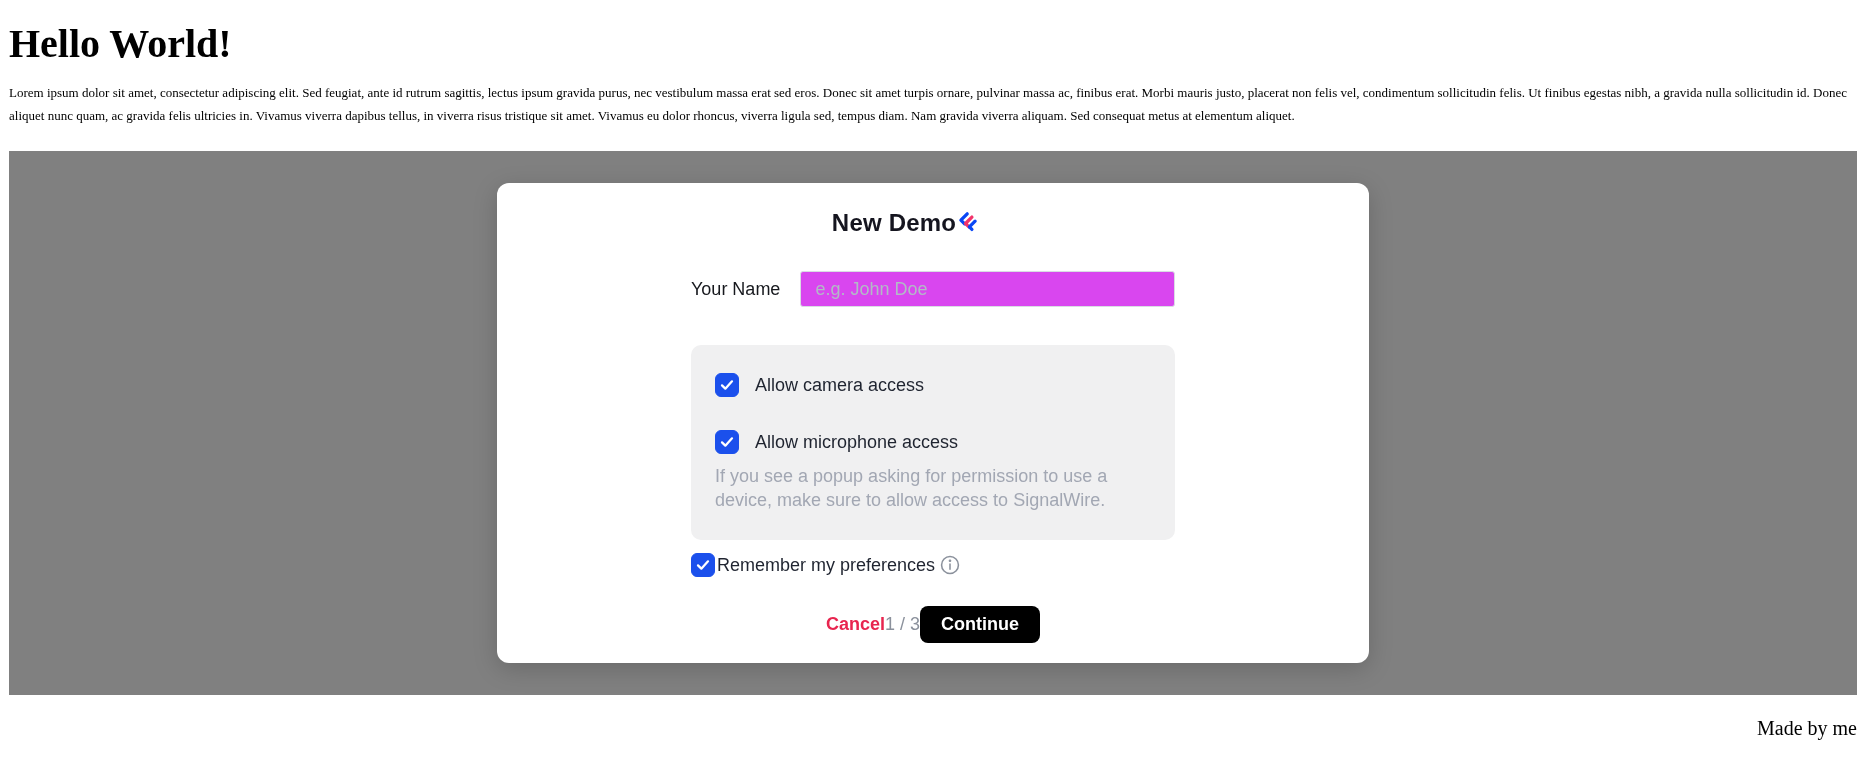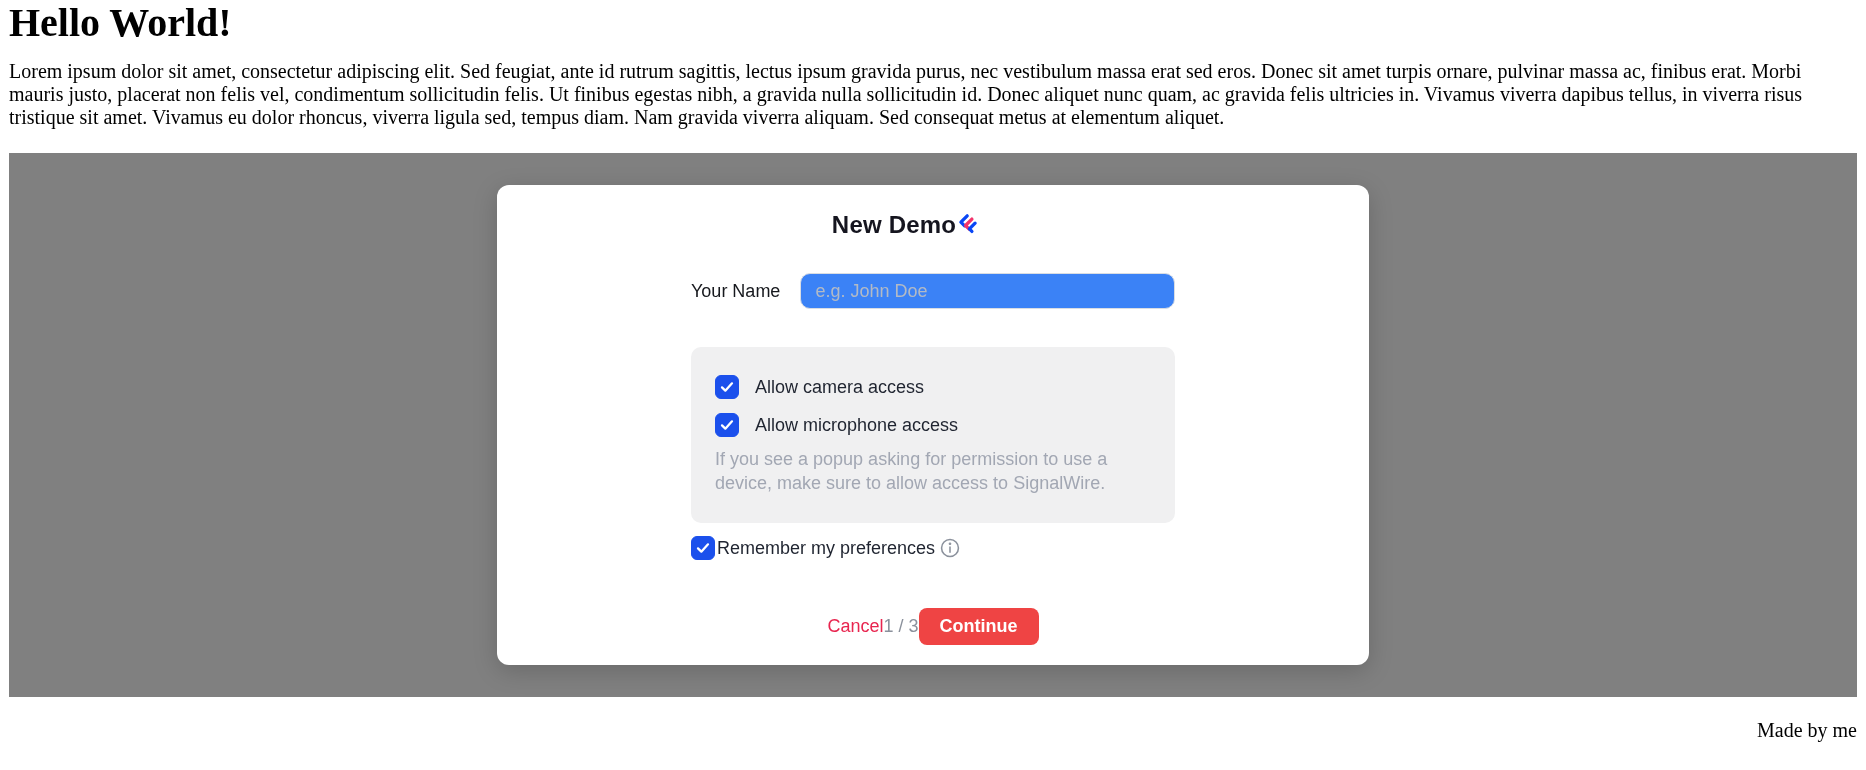--- a/index.html
+++ b/index.html
@@ -7,24 +7,24 @@
   body {
     width: 1866px; height: 770px;
     font-family: "Liberation Serif", serif;
     color: #000000;
     overflow: hidden;
   }
   .page-pad { padding: 0 9px; }
 
   h1.page-heading {
     font-size: 40px; line-height: 46px; font-weight: bold;
-    margin: 0 0 14px 0;
+    margin: 21px 0 14px 0;
   }
   p.page-paragraph {
-    font-size: 20px; line-height: 23px;
+    font-size: 13px; line-height: 23px;
     margin: 10px 0 24px 0;
   }
 
   .overlay {
     margin: 0 9px;
     height: 544px;
     background: #808080;
   }
 
   .modal {
@@ -55,36 +55,36 @@
 
   .name-row {
     display: flex; align-items: center; gap: 20px;
     margin-bottom: 38px;
   }
   .name-label {
     flex: none; font-size: 18px; color: #16181d; white-space: nowrap;
   }
   .name-input {
     flex: 1; height: 36px;
-    border: 1px solid #d9dde3; border-radius: 10px;
+    border: 1px solid #d9dde3; border-radius: 3px;
     padding: 0 14px;
     font-family: "Liberation Sans", sans-serif;
     font-size: 18px; color: #2a2e36;
-    outline: none; background: #3b82f6;
+    outline: none; background: #d946ef;
   }
   .name-input::placeholder { color: #b2bac6; }
 
   .perm-panel {
     background: #f0f0f1;
     border-radius: 10px;
     padding: 28px 24px;
   }
 
   .check-row { display: flex; align-items: center; gap: 16px; }
-  .check-row + .check-row { margin-top: 14px; }
+  .check-row + .check-row { margin-top: 33px; }
 
   .checkbox {
     width: 24px; height: 24px; flex: none;
     border-radius: 6px;
     background: #ffffff; border: 1.5px solid #b9bfc9;
     display: flex; align-items: center; justify-content: center;
     cursor: pointer;
   }
   .checkbox.checked { background: #1b50ec; border-color: #1b50ec; }
   .checkbox .check { display: none; }
@@ -112,25 +112,25 @@
     display: flex; align-items: center;
     padding: 0 28px 20px 28px;
   }
   .footer-left  { flex: 1; display: flex; justify-content: flex-start; }
   .footer-mid   { flex: 1; display: flex; justify-content: center; }
   .footer-right { flex: 1; display: flex; justify-content: flex-end; }
 
   .cancel-link {
     background: none; border: none; padding: 0;
     font-family: "Liberation Sans", sans-serif;
-    font-size: 18px; color: #e8254f; cursor: pointer;
+    font-size: 18px; color: #e8254f; cursor: pointer; font-weight: bold;
   }
   .step-indicator { font-size: 18px; color: #8b919c; }
   .continue-button {
-    background: #ef4444; border: none; border-radius: 8px;
+    background: #000000; border: none; border-radius: 8px;
     padding: 8px 21px;
     font-family: "Liberation Sans", sans-serif;
     font-size: 18px; font-weight: bold; color: #ffffff;
     cursor: pointer;
   }
 
   .made-by {
     font-size: 20px;
     margin: 22px 0 0 0;
     text-align: right;

